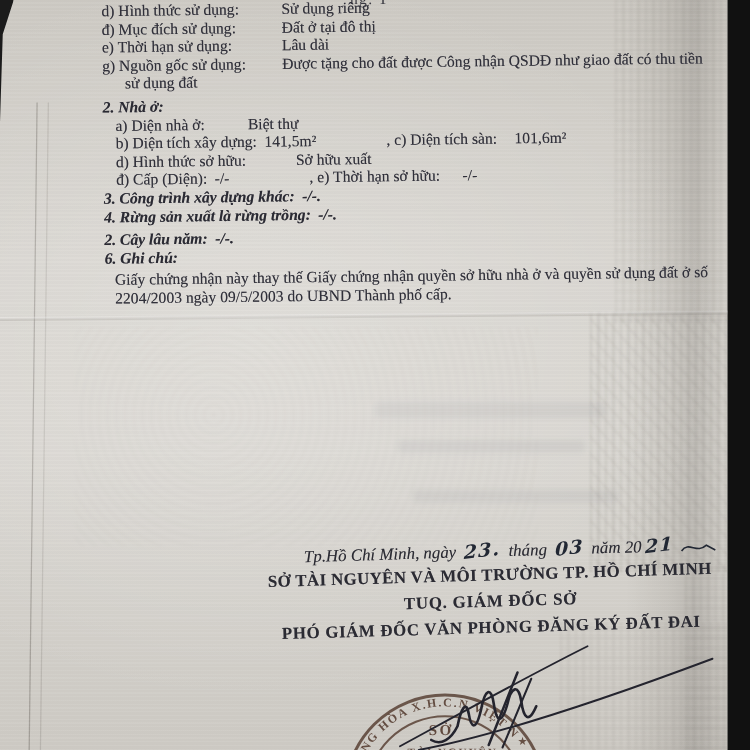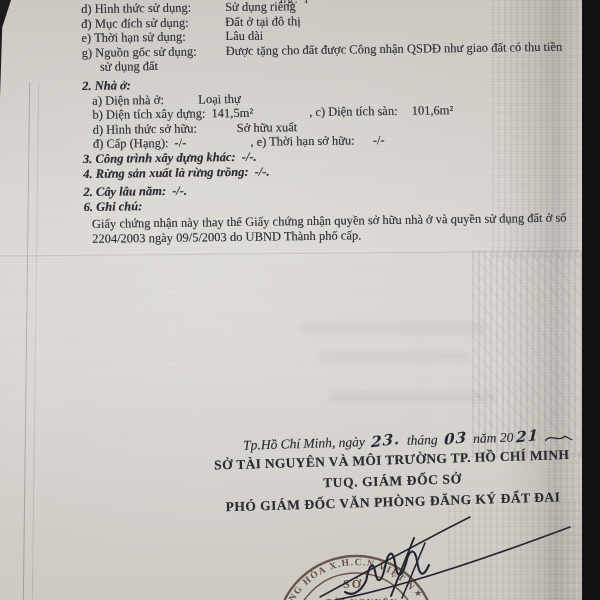--- a/index.html
+++ b/index.html
@@ -102,30 +102,30 @@
     <div class="line">
       <span class="lbl">e) Thời hạn sử dụng:</span><span class="val">Lâu dài</span>
     </div>
     <div class="line">
       <span class="lbl">g) Nguồn gốc sử dụng:</span><span class="val">Được tặng cho đất được Công nhận QSDĐ như giao đất có thu tiền sử dụng đất</span>
     </div>
 
     <div class="sec-head">2. Nhà ở:</div>
     <div class="sec2">
       <div class="line">
-        <span class="lbl-a">a) Diện nhà ở:</span><span class="val">Loại thự</span>
+        <span class="lbl-a">a) Diện nhà ở:</span><span class="val">Biệt thự</span>
       </div>
       <div class="line">
         <span class="lbl-n">b) Diện tích xây dựng:</span><span class="val">141,5m²</span><span class="ml56">, c) Diện tích sàn:</span><span class="ml14">101,6m²</span>
       </div>
       <div class="line">
         <span class="lbl">d) Hình thức sở hữu:</span><span class="val">Sở hữu xuất</span>
       </div>
       <div class="line">
-        <span class="lbl-n">đ) Cấp (Hạng):</span><span class="val">-/-</span><span class="ml64">, e) Thời hạn sở hữu:</span><span class="ml18">-/-</span>
+        <span class="lbl-n">đ) Cấp (Diện):</span><span class="val">-/-</span><span class="ml64">, e) Thời hạn sở hữu:</span><span class="ml18">-/-</span>
       </div>
     </div>
 
     <div class="line item">
       <span class="lbl-n">3. Công trình xây dựng khác:</span><span class="val">-/-.</span>
     </div>
     <div class="line item">
       <span class="lbl-n">4. Rừng sản xuất là rừng trồng:</span><span class="val">-/-.</span>
     </div>
     <div class="line item mt4">

